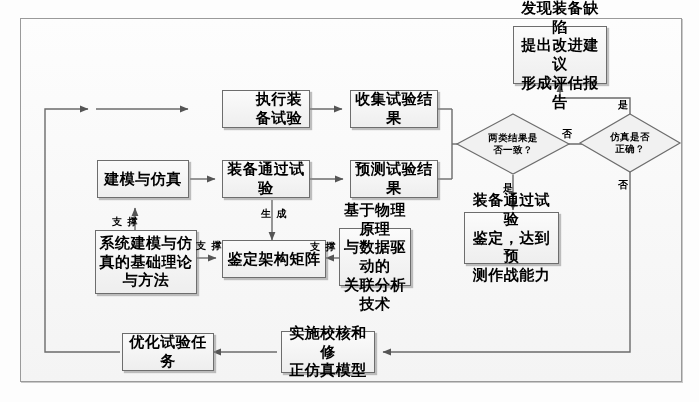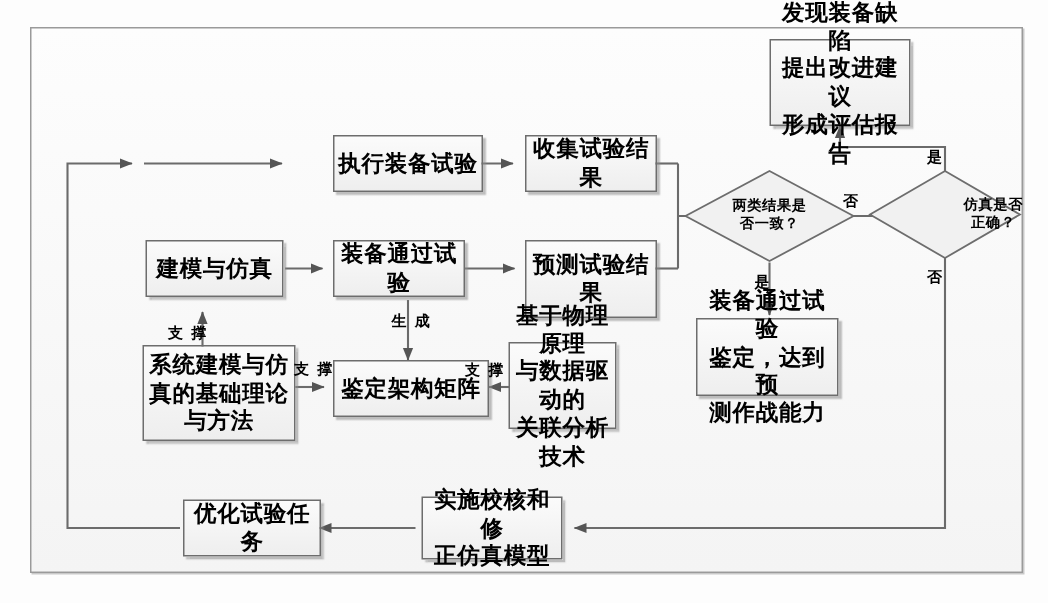--- a/index.html
+++ b/index.html
@@ -94,37 +94,37 @@
 
       <path d="M197,258 L216,258" marker-end="url(#arr)"></path>
 
       <path d="M272,200 L272,240" marker-end="url(#arr)"></path>
 
       <path d="M340,258 L326,258" marker-end="url(#arr)"></path>
     </g>
   </svg>
 
 
-  <div class="node" style="left:222px;top:90px;width:100px;height:38px;">
+  <div class="node" style="left:222px;top:90px;width:88px;height:38px;padding-left:28px;">
     <span>执行装备试验</span>
   </div>
 
   <div class="node" style="left:350px;top:90px;width:88px;height:38px;">
     <span>收集试验结果</span>
   </div>
 
   <div class="node" style="left:97px;top:160px;width:92px;height:38px;">
     <span>建模与仿真</span>
   </div>
 
   <div class="node" style="left:222px;top:160px;width:88px;height:38px;">
     <span>装备通过试验</span>
   </div>
 
-  <div class="node" style="left:350px;top:160px;width:88px;height:52px;">
+  <div class="node" style="left:350px;top:160px;width:88px;height:38px;">
     <span>预测试验结果</span>
   </div>
 
   <div class="node" style="left:95px;top:230px;width:102px;height:64px;text-align:center;">
     <span>系统建模与仿
 真的基础理论
 与方法</span>
   </div>
 
   <div class="node" style="left:222px;top:240px;width:104px;height:38px;">
@@ -159,21 +159,21 @@
   </div>
 
   <div class="diamond" style="left:455px;top:112px;width:116px;height:64px;">
     <svg class="dshape" viewBox="0 0 116 64" xmlns="http://www.w3.org/2000/svg">
       <polygon points="58,2 114,32 58,62 2,32" fill="#f1f1f1" stroke="#6d6d6d" stroke-width="1.2"></polygon>
     </svg>
     <div class="dtext">两类结果是
 否一致？</div>
   </div>
 
-  <div class="diamond" style="left:578px;top:112px;width:104px;height:62px;justify-content:flex-end;">
+  <div class="diamond" style="left:578px;top:112px;width:104px;height:62px;">
     <svg class="dshape" viewBox="0 0 104 62" xmlns="http://www.w3.org/2000/svg">
       <polygon points="52,2 102,31 52,60 2,31" fill="#f1f1f1" stroke="#6d6d6d" stroke-width="1.2"></polygon>
     </svg>
     <div class="dtext">仿真是否
 正确？</div>
   </div>
 
   <div class="elabel" style="left:112px;top:215px;">支 撑</div>
 
   <div class="elabel" style="left:196px;top:239px;">支 撑</div>

